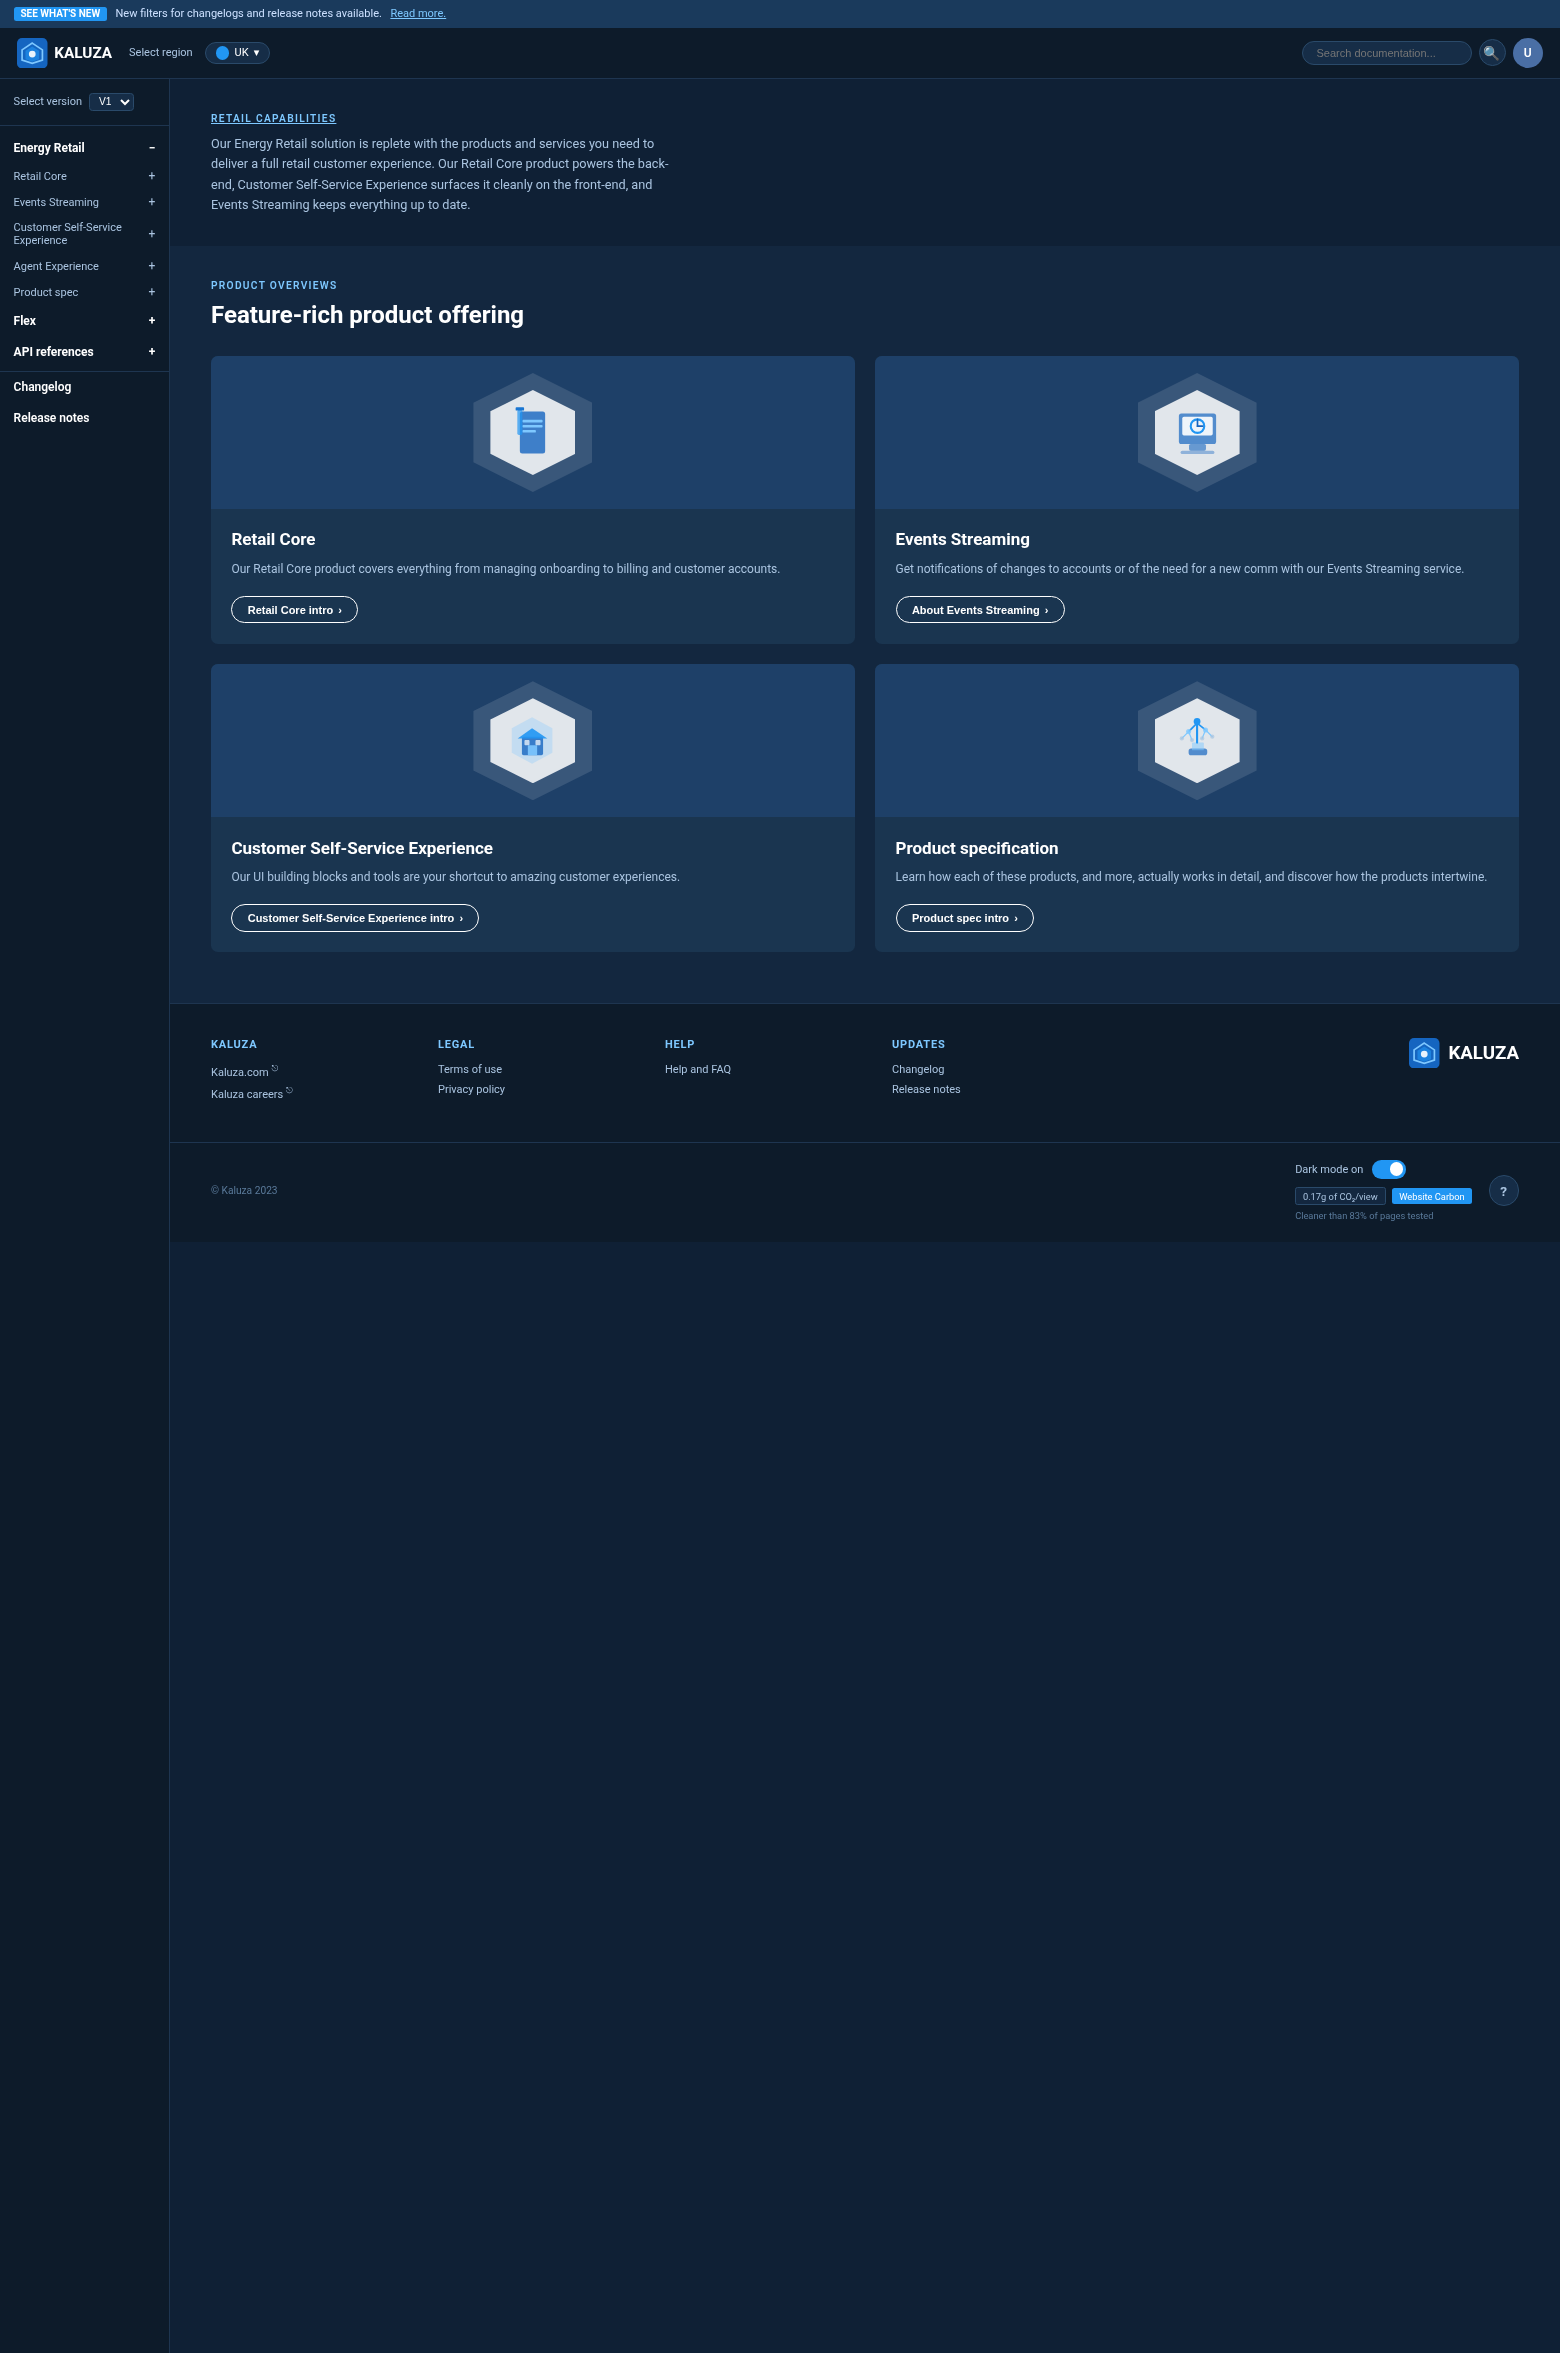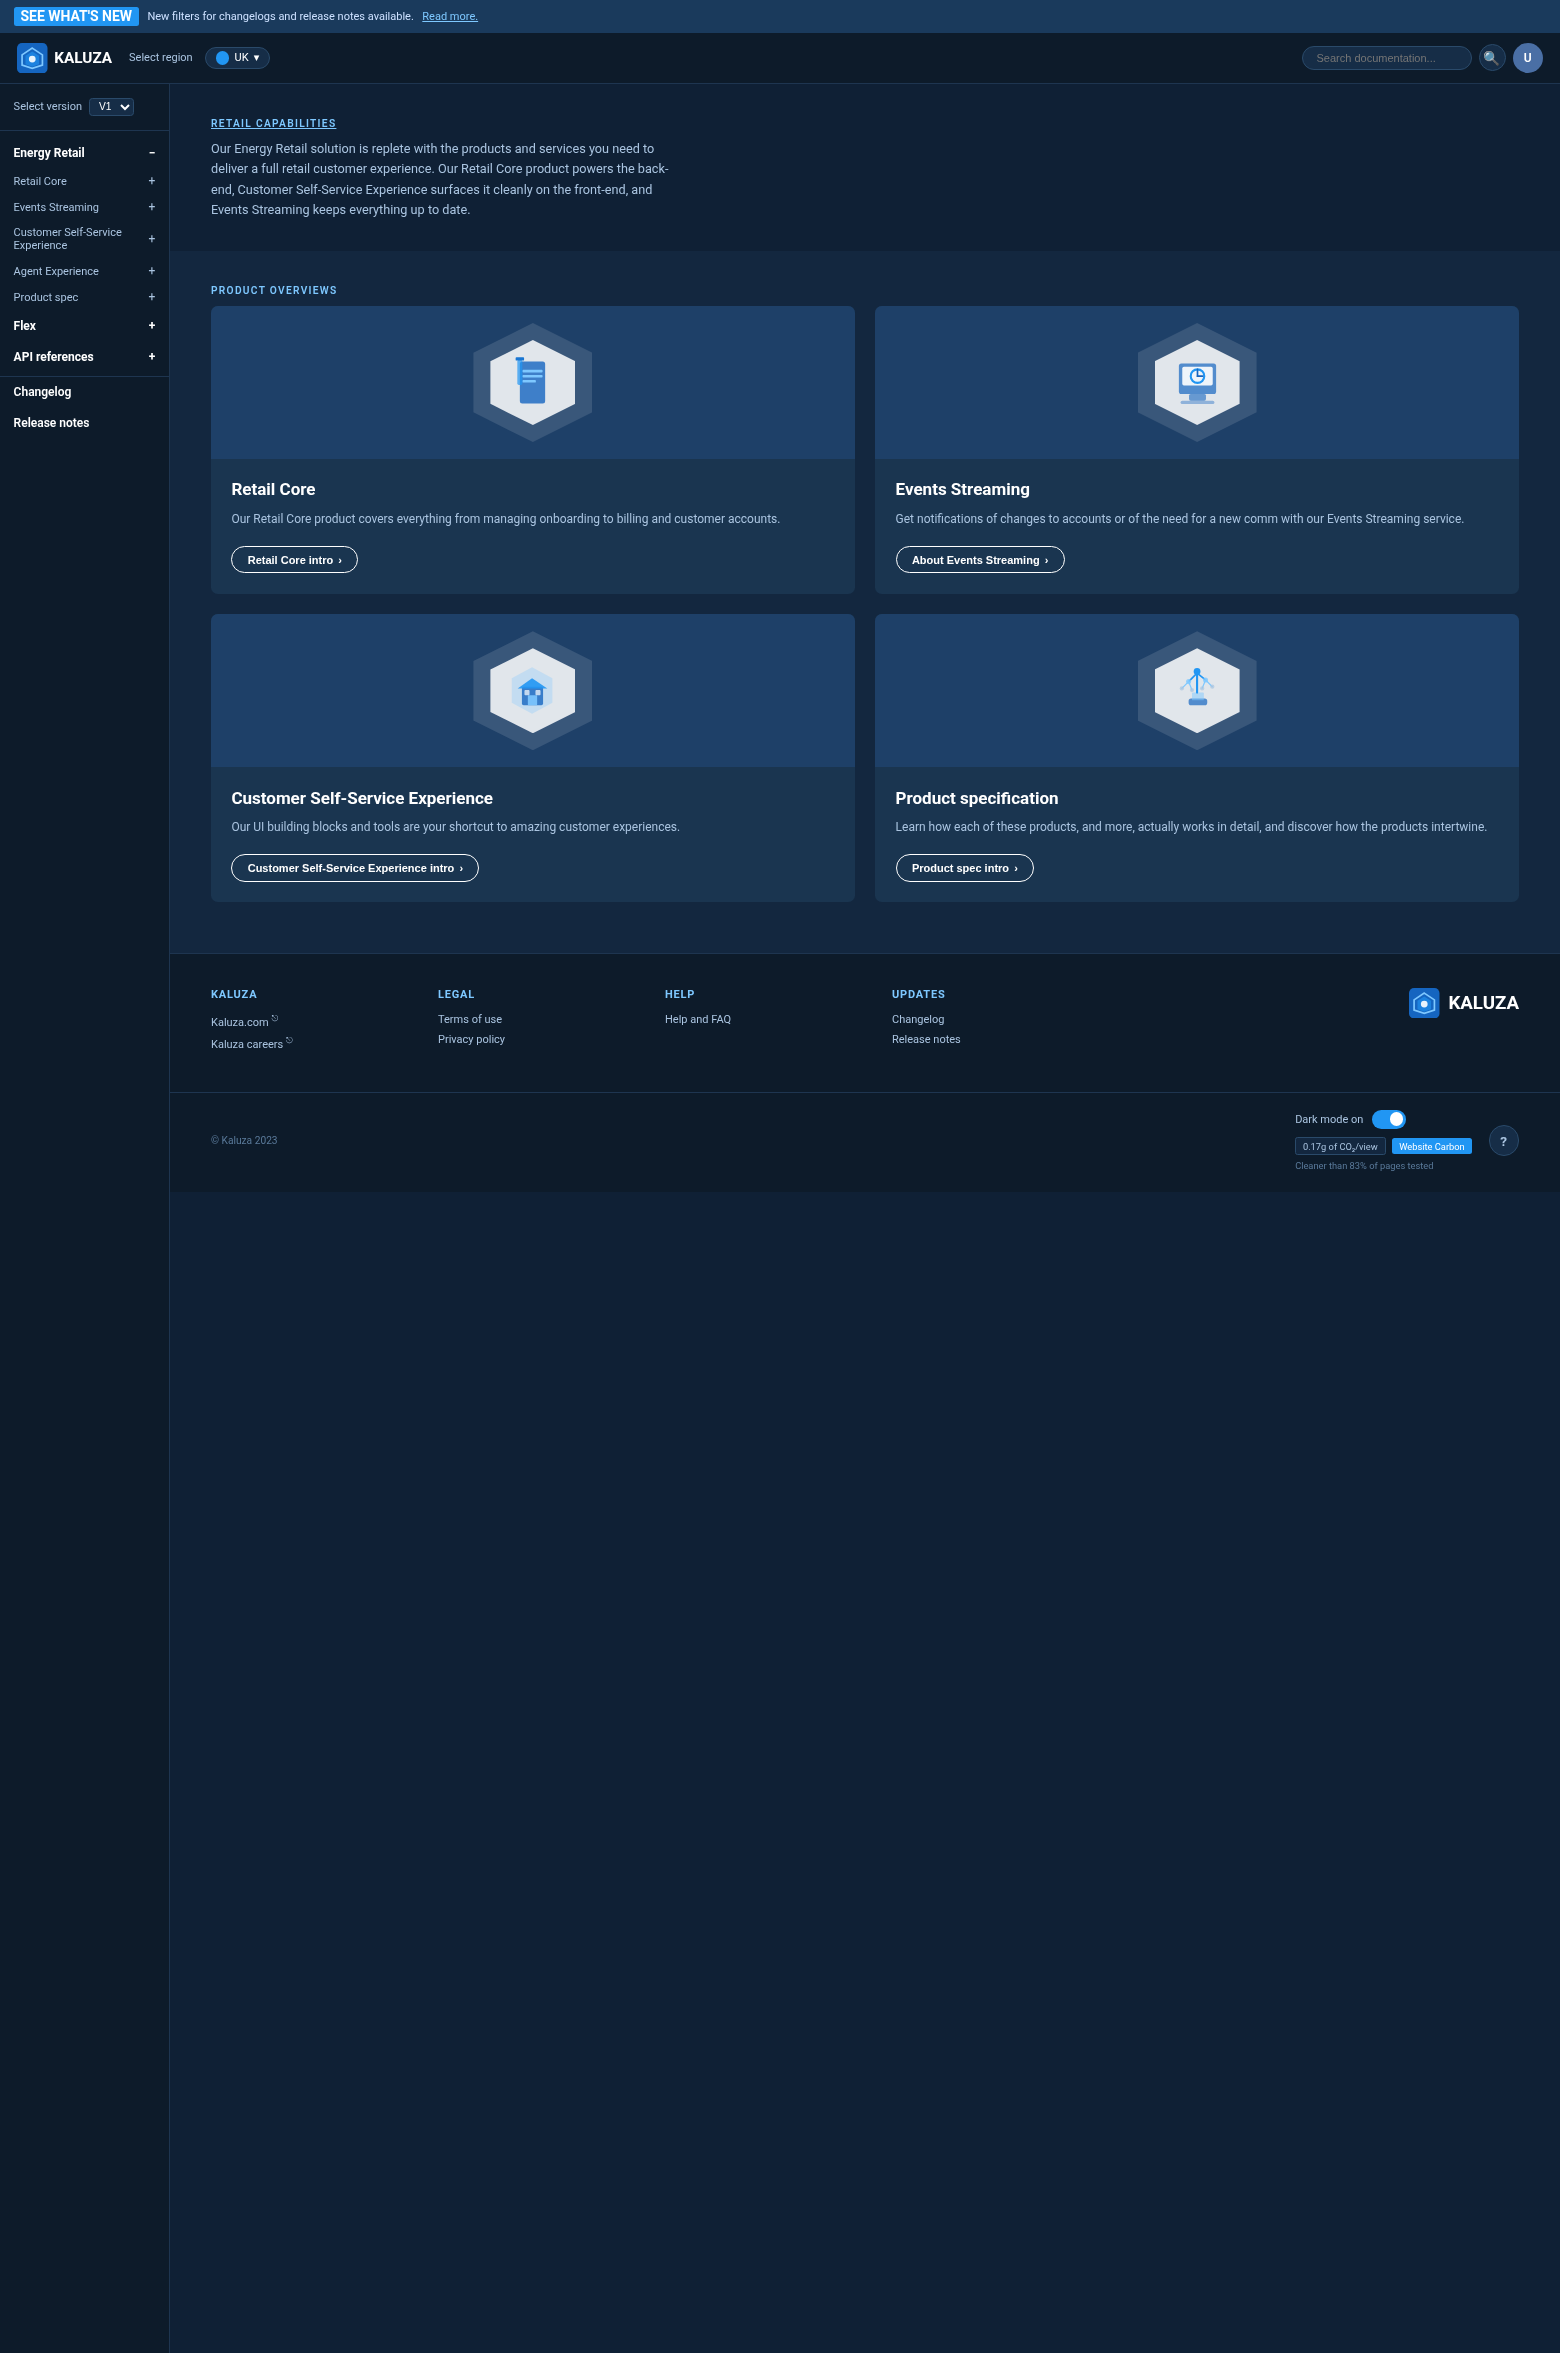--- a/index.html
+++ b/index.html
@@ -16,21 +16,21 @@
       padding: 6.8px 13.6px;
       display: flex;
       align-items: center;
       gap: 8.5px;
       font-size: 11px;
       color: #cce0ff;
     }
     .announcement-bar .badge {
       background: #2196f3;
       color: #fff;
-      font-size: 14px;
+      font-size: 10px;
       font-weight: 700;
       padding: 1.7px 6.8px;
       border-radius: 2.5px;
       text-transform: uppercase;
       white-space: nowrap;
     }
     .announcement-bar a {
       color: #7ec8ff;
       text-decoration: underline;
       cursor: pointer;
@@ -559,20 +559,21 @@
 
   <main class="main">
 
     <div class="hero">
       <div class="hero-label">RETAIL CAPABILITIES</div>
       <p class="hero-desc">Our Energy Retail solution is replete with the products and services you need to deliver a full retail customer experience. Our Retail Core product powers the back-end, Customer Self-Service Experience surfaces it cleanly on the front-end, and Events Streaming keeps everything up to date.</p>
     </div>
 
     <div class="products-section">
       <div class="section-label">PRODUCT OVERVIEWS</div>
+      <h2 class="section-title">Feature-rich product offering</h2>
 
       <div class="product-grid">
 
         <div class="product-card">
           <div class="product-card-image">
             <div class="hexagon-wrapper">
               <div class="hexagon">
                 <div class="hex-inner">
                   <svg width="51" height="59" viewBox="0 0 60 70">
                     <rect x="15" y="10" width="30" height="50" rx="3" fill="#1565c0" opacity="0.8"></rect>

